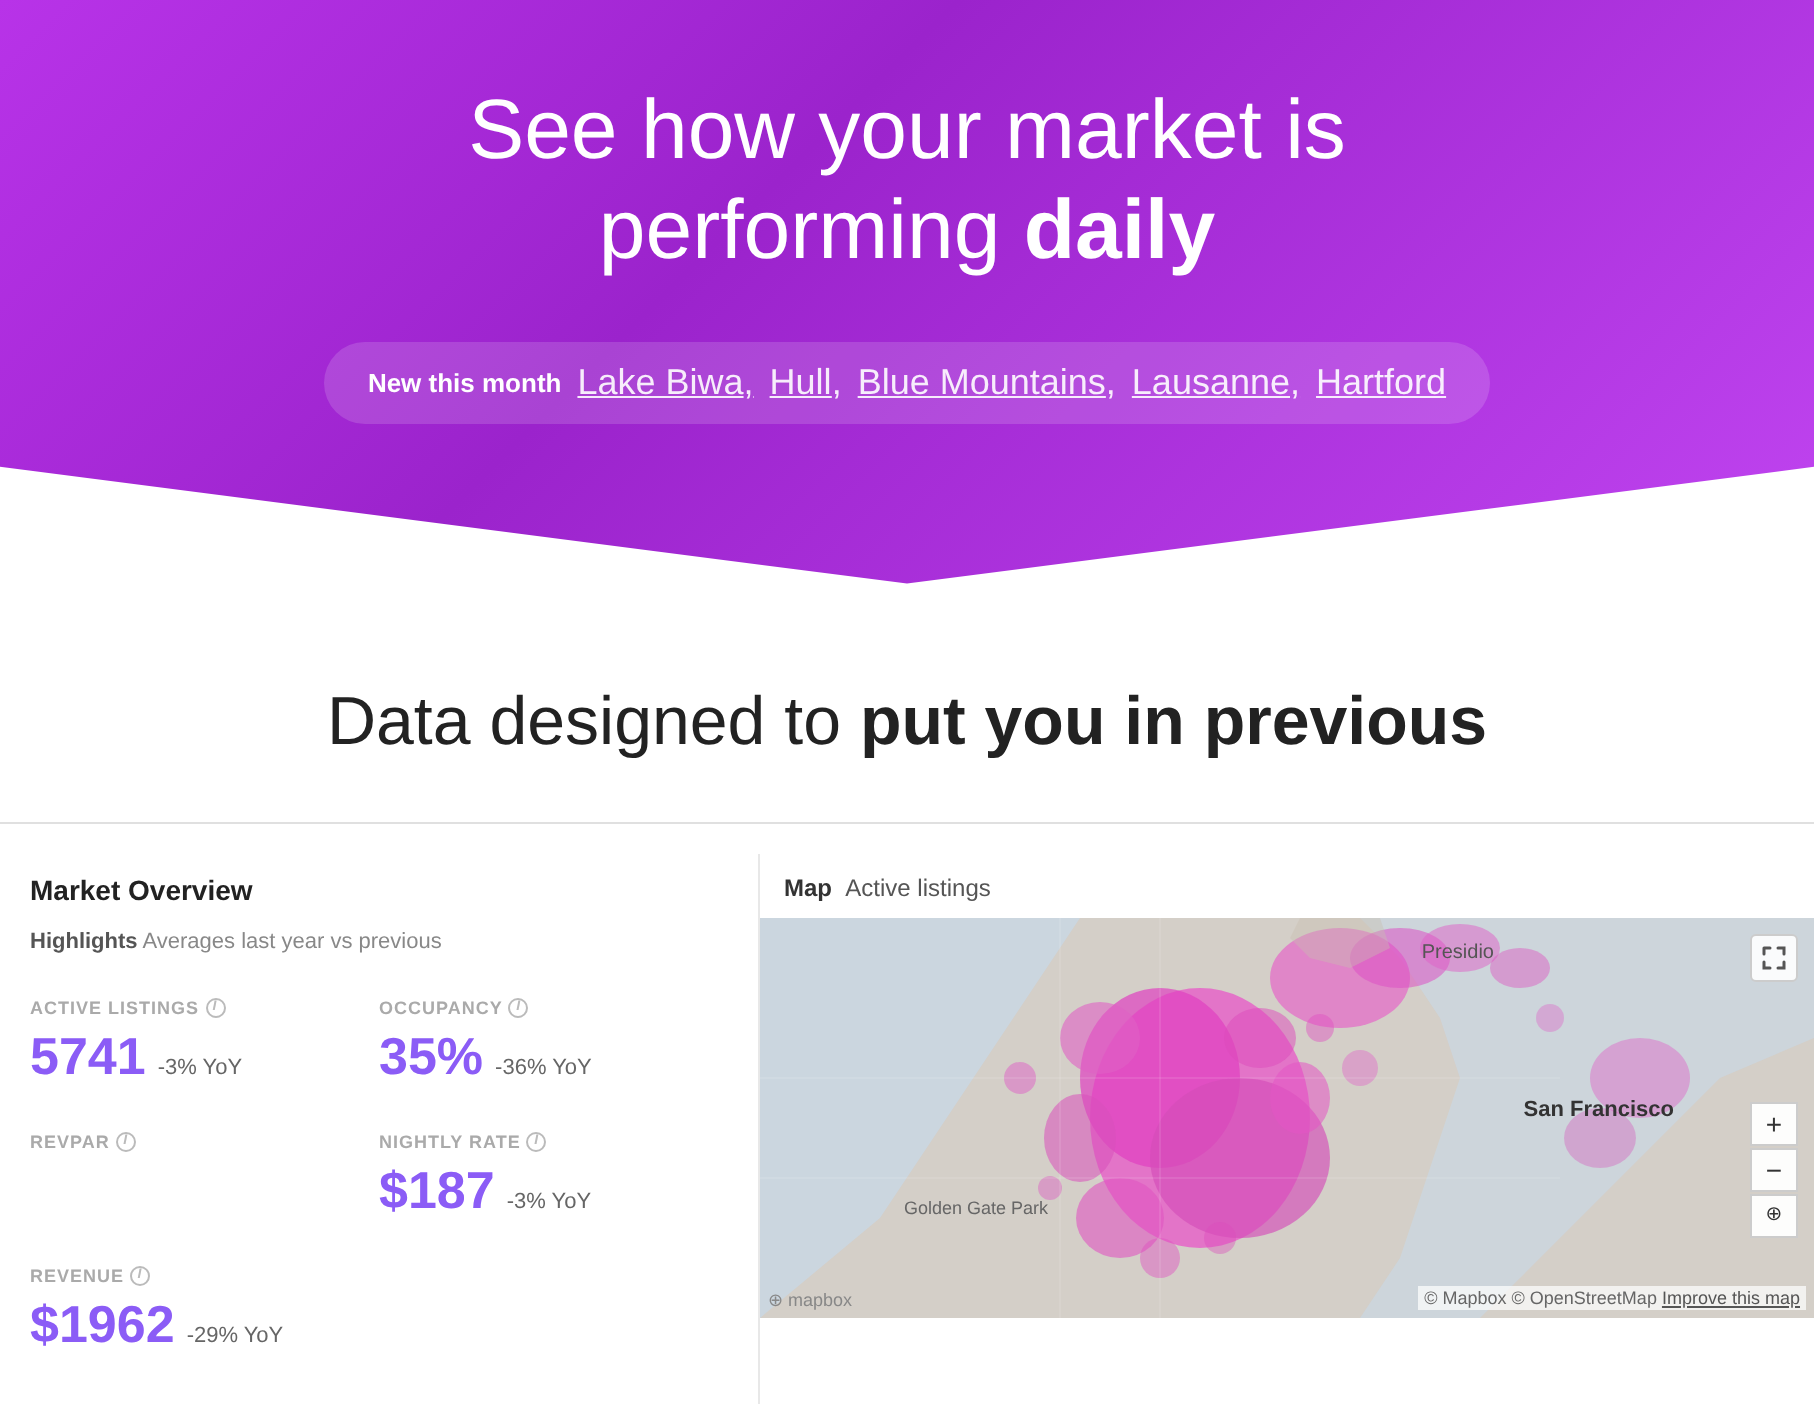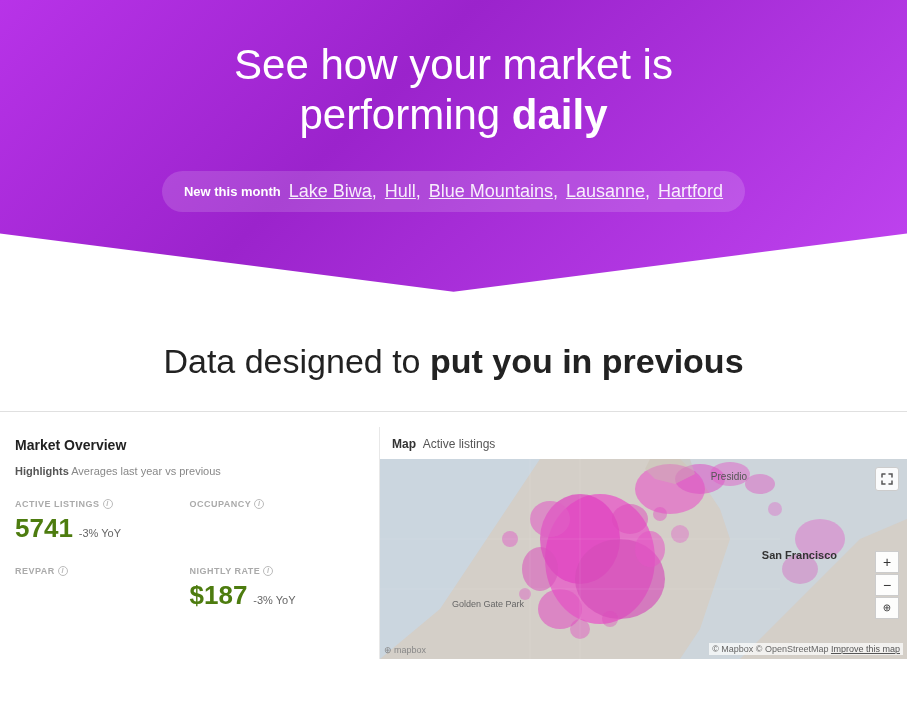--- a/index.html
+++ b/index.html
@@ -137,21 +137,21 @@
       font-style: italic;
     }
     .metric-value-row {
       display: flex;
       align-items: baseline;
       gap: 6px;
     }
     .metric-value {
       font-size: 26px;
       font-weight: 700;
-      color: #4d7c0f;
+      color: #8b5cf6;
       text-align: right;
     }
     .metric-change {
       font-size: 11px;
       color: #666;
     }
 
     
     .right-panel {
       flex: 1;
@@ -293,20 +293,24 @@
             <span class="metric-value">5741</span>
             <span class="metric-change">-3% YoY</span>
           </div>
         </div>
 
         <div class="metric-cell">
           <div class="metric-name">
             <span>OCCUPANCY</span>
             <span class="metric-info-icon">i</span>
           </div>
+          <div class="metric-value-row">
+            <span class="metric-value">35%</span>
+            <span class="metric-change">-36% YoY</span>
+          </div>
         </div>
 
         <div class="metric-cell">
           <div class="metric-name">
             <span>REVPAR</span>
             <span class="metric-info-icon">i</span>
           </div>
         </div>
 
         <div class="metric-cell">
@@ -314,20 +318,30 @@
             <span>NIGHTLY RATE</span>
             <span class="metric-info-icon">i</span>
           </div>
           <div class="metric-value-row">
             <span class="metric-value">$187</span>
             <span class="metric-change">-3% YoY</span>
           </div>
         </div>
 
 
+        <div class="metric-cell">
+          <div class="metric-name">
+            <span>REVENUE</span>
+            <span class="metric-info-icon">i</span>
+          </div>
+          <div class="metric-value-row">
+            <span class="metric-value">$1962</span>
+            <span class="metric-change">-29% YoY</span>
+          </div>
+        </div>
 
       </div>
     </div>
 
     <div class="right-panel">
       <div class="map-header">
         <strong>Map</strong>
         <span>Active listings</span>
       </div>
       <div class="map-container">

